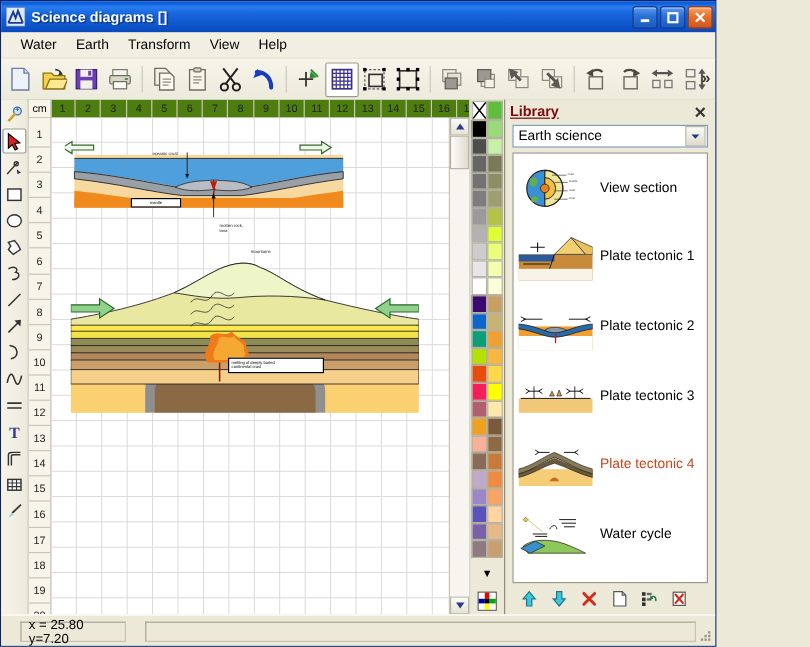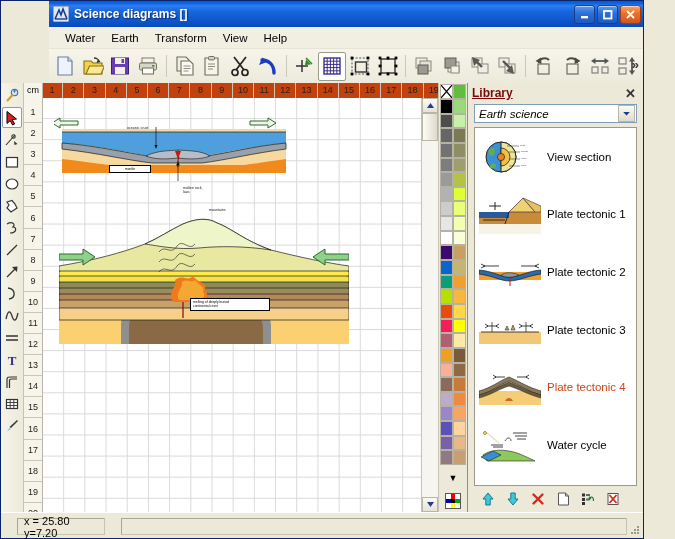--- a/index.html
+++ b/index.html
@@ -3,25 +3,24 @@
 <meta charset="utf-8">
 <style>
   html,body{margin:0;padding:0;}
   body{
     width:675px;height:539px;overflow:hidden;
     font-family:"Liberation Sans", sans-serif;
     font-size:11px;
     background:#ece9d8;
   }
   .app{
-    position:relative;width:644px;height:539px;
+    position:relative;width:597px;height:539px;
     box-sizing:border-box;
     border:1px solid #0a246a;
     background:#ece9d8;
-    padding-left:48px;
   }
   
   .titlebar{
     height:26px;
     background:linear-gradient(180deg,#0b59d4 0%,#0f62de 9%,#2a7ef0 18%,#1866dd 40%,#0a4fc4 90%,#0a49b8 100%);
     display:flex;align-items:center;
     padding:0 2px 0 4px;
     box-sizing:border-box;
   }
   .tb-icon{
@@ -95,21 +94,21 @@
     border:1px solid transparent;box-sizing:border-box;border-radius:2px;
   }
   .tool.active{border:1px solid #9b9b8c;background:#fff;}
   
   .canvas-wrap{
     flex:1;position:relative;background:#fff;overflow:hidden;
     display:flex;flex-direction:column;
   }
   .ruler-row{display:flex;height:15px;flex:none;}
   .hruler{
-    flex:1;height:15px;background:#c2410c;border-bottom:1px solid #b9b6a7;
+    flex:1;height:15px;background:#4d7c0f;border-bottom:1px solid #b9b6a7;
     position:relative;overflow:hidden;
   }
   .hruler .unit{
     position:absolute;top:0;height:15px;font-size:9px;color:#222;
     border-right:1px solid #c9c6b7;box-sizing:border-box;
     text-align:center;line-height:15px;
   }
   .hruler .cmlabel{
     position:absolute;left:0;top:0;width:18px;height:15px;
     font-size:9px;line-height:15px;text-align:center;background:#f7f5ea;
@@ -182,21 +181,21 @@
     height:20px;display:flex;align-items:center;padding:0 4px;
     flex:none;
   }
   .lib-title{font-weight:bold;font-size:12px;color:#7a0a0a;flex:1;text-decoration:underline;}
   .lib-close{font-size:13px;font-weight:bold;color:#333;padding:0 3px;cursor:default;}
   .lib-select{
     margin:1px 6px 4px 6px;height:19px;flex:none;
     background:#fff;border:1px solid #7f9db9;
     display:flex;align-items:center;box-sizing:border-box;
   }
-  .lib-select .val{flex:1;padding-left:4px;font-size:11.5px;font-style:italic;}
+  .lib-select .val{flex:1;padding-left:4px;font-size:11.5px;}
   .lib-select .arrow{
     width:17px;height:17px;margin:0 1px 0 0;flex:none;
     background:linear-gradient(180deg,#fbfaf5,#dedbcc);
     border:1px solid #b9b6a7;box-sizing:border-box;
     display:flex;align-items:center;justify-content:center;
   }
   .lib-list{
     flex:1;margin:0 6px;background:#fff;border:1px solid #9b9888;
     overflow:hidden;position:relative;
   }

